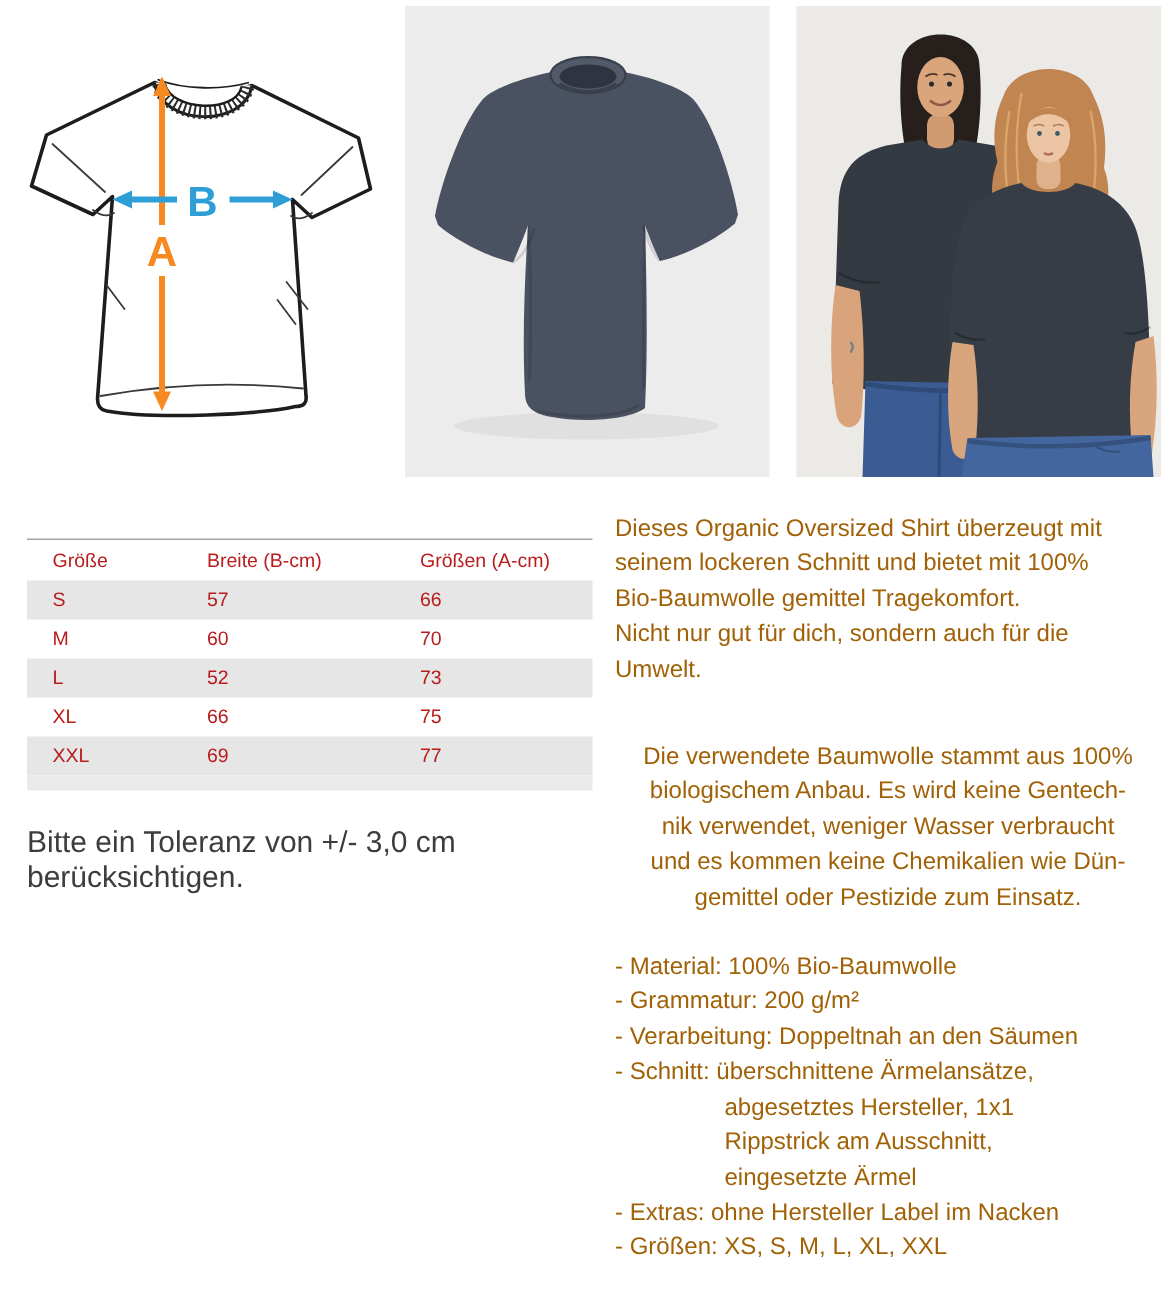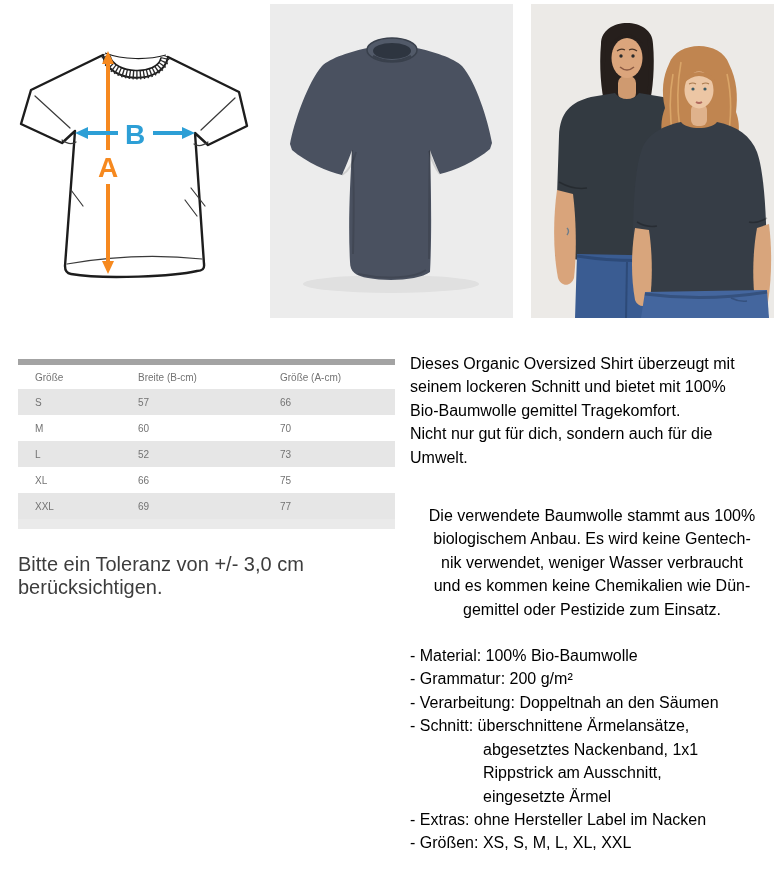--- a/index.html
+++ b/index.html
@@ -17,35 +17,35 @@
   .photo-front  { left:270px; width:243px; background:#ececec; overflow:hidden; }
   .photo-models { left:531px; width:243px; background:#eceae7; overflow:hidden; }
   .panel svg.fill { display:block; width:100%; height:100%; }
 
   .measure-label { font-family:"Liberation Sans","DejaVu Sans",sans-serif; font-weight:700; font-size:28px; }
 
   
   .size-guide { position:absolute; left:18px; top:359px; width:377px; }
   table.size-table {
     width:377px; border-collapse:collapse; table-layout:fixed;
-    border-top:6px solid #a3a3a3;
-    font-size:10px; color:#737373;
+    border-top:1px solid #a3a3a3;
+    font-size:13px; color:#b91c1c;
   }
   col.c1{width:120px;} col.c2{width:142px;} col.c3{width:115px;}
   .size-table th { font-weight:400; text-align:left; height:27px; padding:0; vertical-align:middle; }
   .size-table td { height:26px; padding:0; vertical-align:middle; }
   .size-table th:first-child, .size-table td:first-child { padding-left:17px; }
   .size-table tbody tr:nth-child(odd) { background:#e6e6e6; }
   .table-footer-strip { height:10px; background:#eaeaea; }
   .tolerance { margin:24px 0 0 0; font-size:20px; color:#3d3d3d; }
 
   
   .description {
-    position:absolute; left:410px; top:352px; width:364px;
-    font-size:16px; line-height:23.4px; color:#000000;
+    position:absolute; left:410px; top:341px; width:364px;
+    font-size:16px; line-height:23.4px; color:#a16207;
   }
   .para { margin:0; }
   .para + .para { margin-top:35px;text-align:center; }
   .specs { margin-top:23px; }
   .ln { display:block; white-space:nowrap; }
   .ln.indent { padding-left:73px; }
 </style>
 </head>
 <body>
 
@@ -168,21 +168,21 @@
     <table class="size-table">
       <colgroup>
           <col class="c1">
           <col class="c2">
           <col class="c3">
         </colgroup>
       <thead>
         <tr>
           <th>Größe</th>
           <th>Breite (B-cm)</th>
-          <th>Größe (A-cm)</th>
+          <th>Größen (A-cm)</th>
         </tr>
       </thead>
       <tbody>
         <tr>
           <td>S</td>
           <td>57</td>
           <td>66</td>
         </tr>
         <tr>
           <td>M</td>
@@ -223,21 +223,21 @@
       <span class="ln">biologischem Anbau. Es wird keine Gentech-</span>
       <span class="ln">nik verwendet, weniger Wasser verbraucht</span>
       <span class="ln">und es kommen keine Chemikalien wie Dün-</span>
       <span class="ln">gemittel oder Pestizide zum Einsatz.</span>
     </p>
     <div class="specs">
       <span class="ln">- Material: 100% Bio-Baumwolle</span>
       <span class="ln">- Grammatur: 200 g/m²</span>
       <span class="ln">- Verarbeitung: Doppeltnah an den Säumen</span>
       <span class="ln">- Schnitt: überschnittene Ärmelansätze,</span>
-      <span class="ln indent">abgesetztes Nackenband, 1x1</span>
+      <span class="ln indent">abgesetztes Hersteller, 1x1</span>
       <span class="ln indent">Rippstrick am Ausschnitt,</span>
       <span class="ln indent">eingesetzte Ärmel</span>
       <span class="ln">- Extras: ohne Hersteller Label im Nacken</span>
       <span class="ln">- Größen: XS, S, M, L, XL, XXL</span>
     </div>
   </div>
 
 </div>
 
 </body></html>

